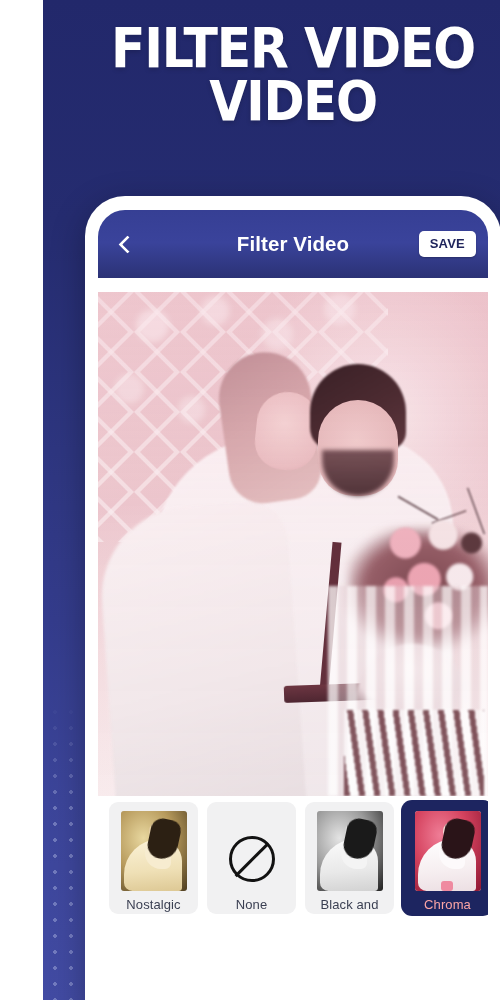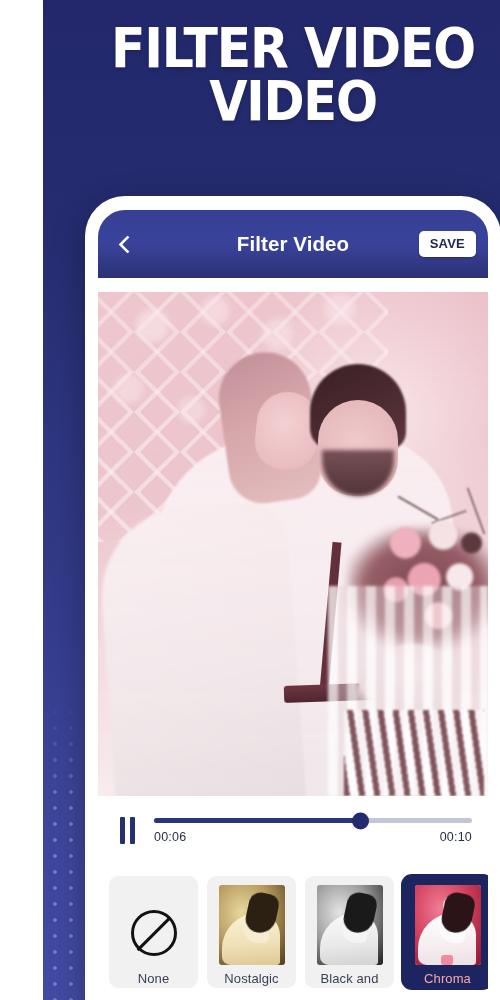--- a/index.html
+++ b/index.html
@@ -535,57 +535,41 @@
           <div class="ph-fol"></div>
           <div class="ph-leaf"></div>
           <div class="ph-bouq"></div>
           <div class="ph-table"></div>
           <div class="ph-fence"></div>
           <div class="ph-chair"></div>
           <div class="ph-tint"></div>
         </div>
       </div>
 
-      <div class="playback">
-        <div class="pause-btn">
-          <i></i>
-          <i></i>
-        </div>
-        <div class="seek-col">
-          <div class="seek">
-            <div class="seek-fill" style="width: 65%;"></div>
-            <div class="seek-thumb" style="left: 65%;"></div>
-          </div>
-          <div class="times">
-            <span>00:06</span>
-            <span>00:10</span>
-          </div>
-        </div>
-      </div>
 
       <div class="filters">
-
-        <div class="fcard">
-          <div class="none-wrap">
-            <div class="none-icon"></div>
-          </div>
-          <div class="flabel">None</div>
-        </div>
 
         <div class="fcard">
           <div class="fthumb">
             <div class="tw t-nost">
               <div class="bg"></div>
                 <div class="gown"></div>
               <div class="torso"></div>
                 <div class="head"></div>
                 <div class="hair"></div>
             </div>
           </div>
           <div class="flabel">Nostalgic</div>
+        </div>
+
+        <div class="fcard">
+          <div class="none-wrap">
+            <div class="none-icon"></div>
+          </div>
+          <div class="flabel">None</div>
         </div>
 
         <div class="fcard">
           <div class="fthumb">
             <div class="tw t-bw">
               <div class="bg"></div>
                 <div class="gown"></div>
               <div class="torso"></div>
                 <div class="head"></div>
                 <div class="hair"></div>

